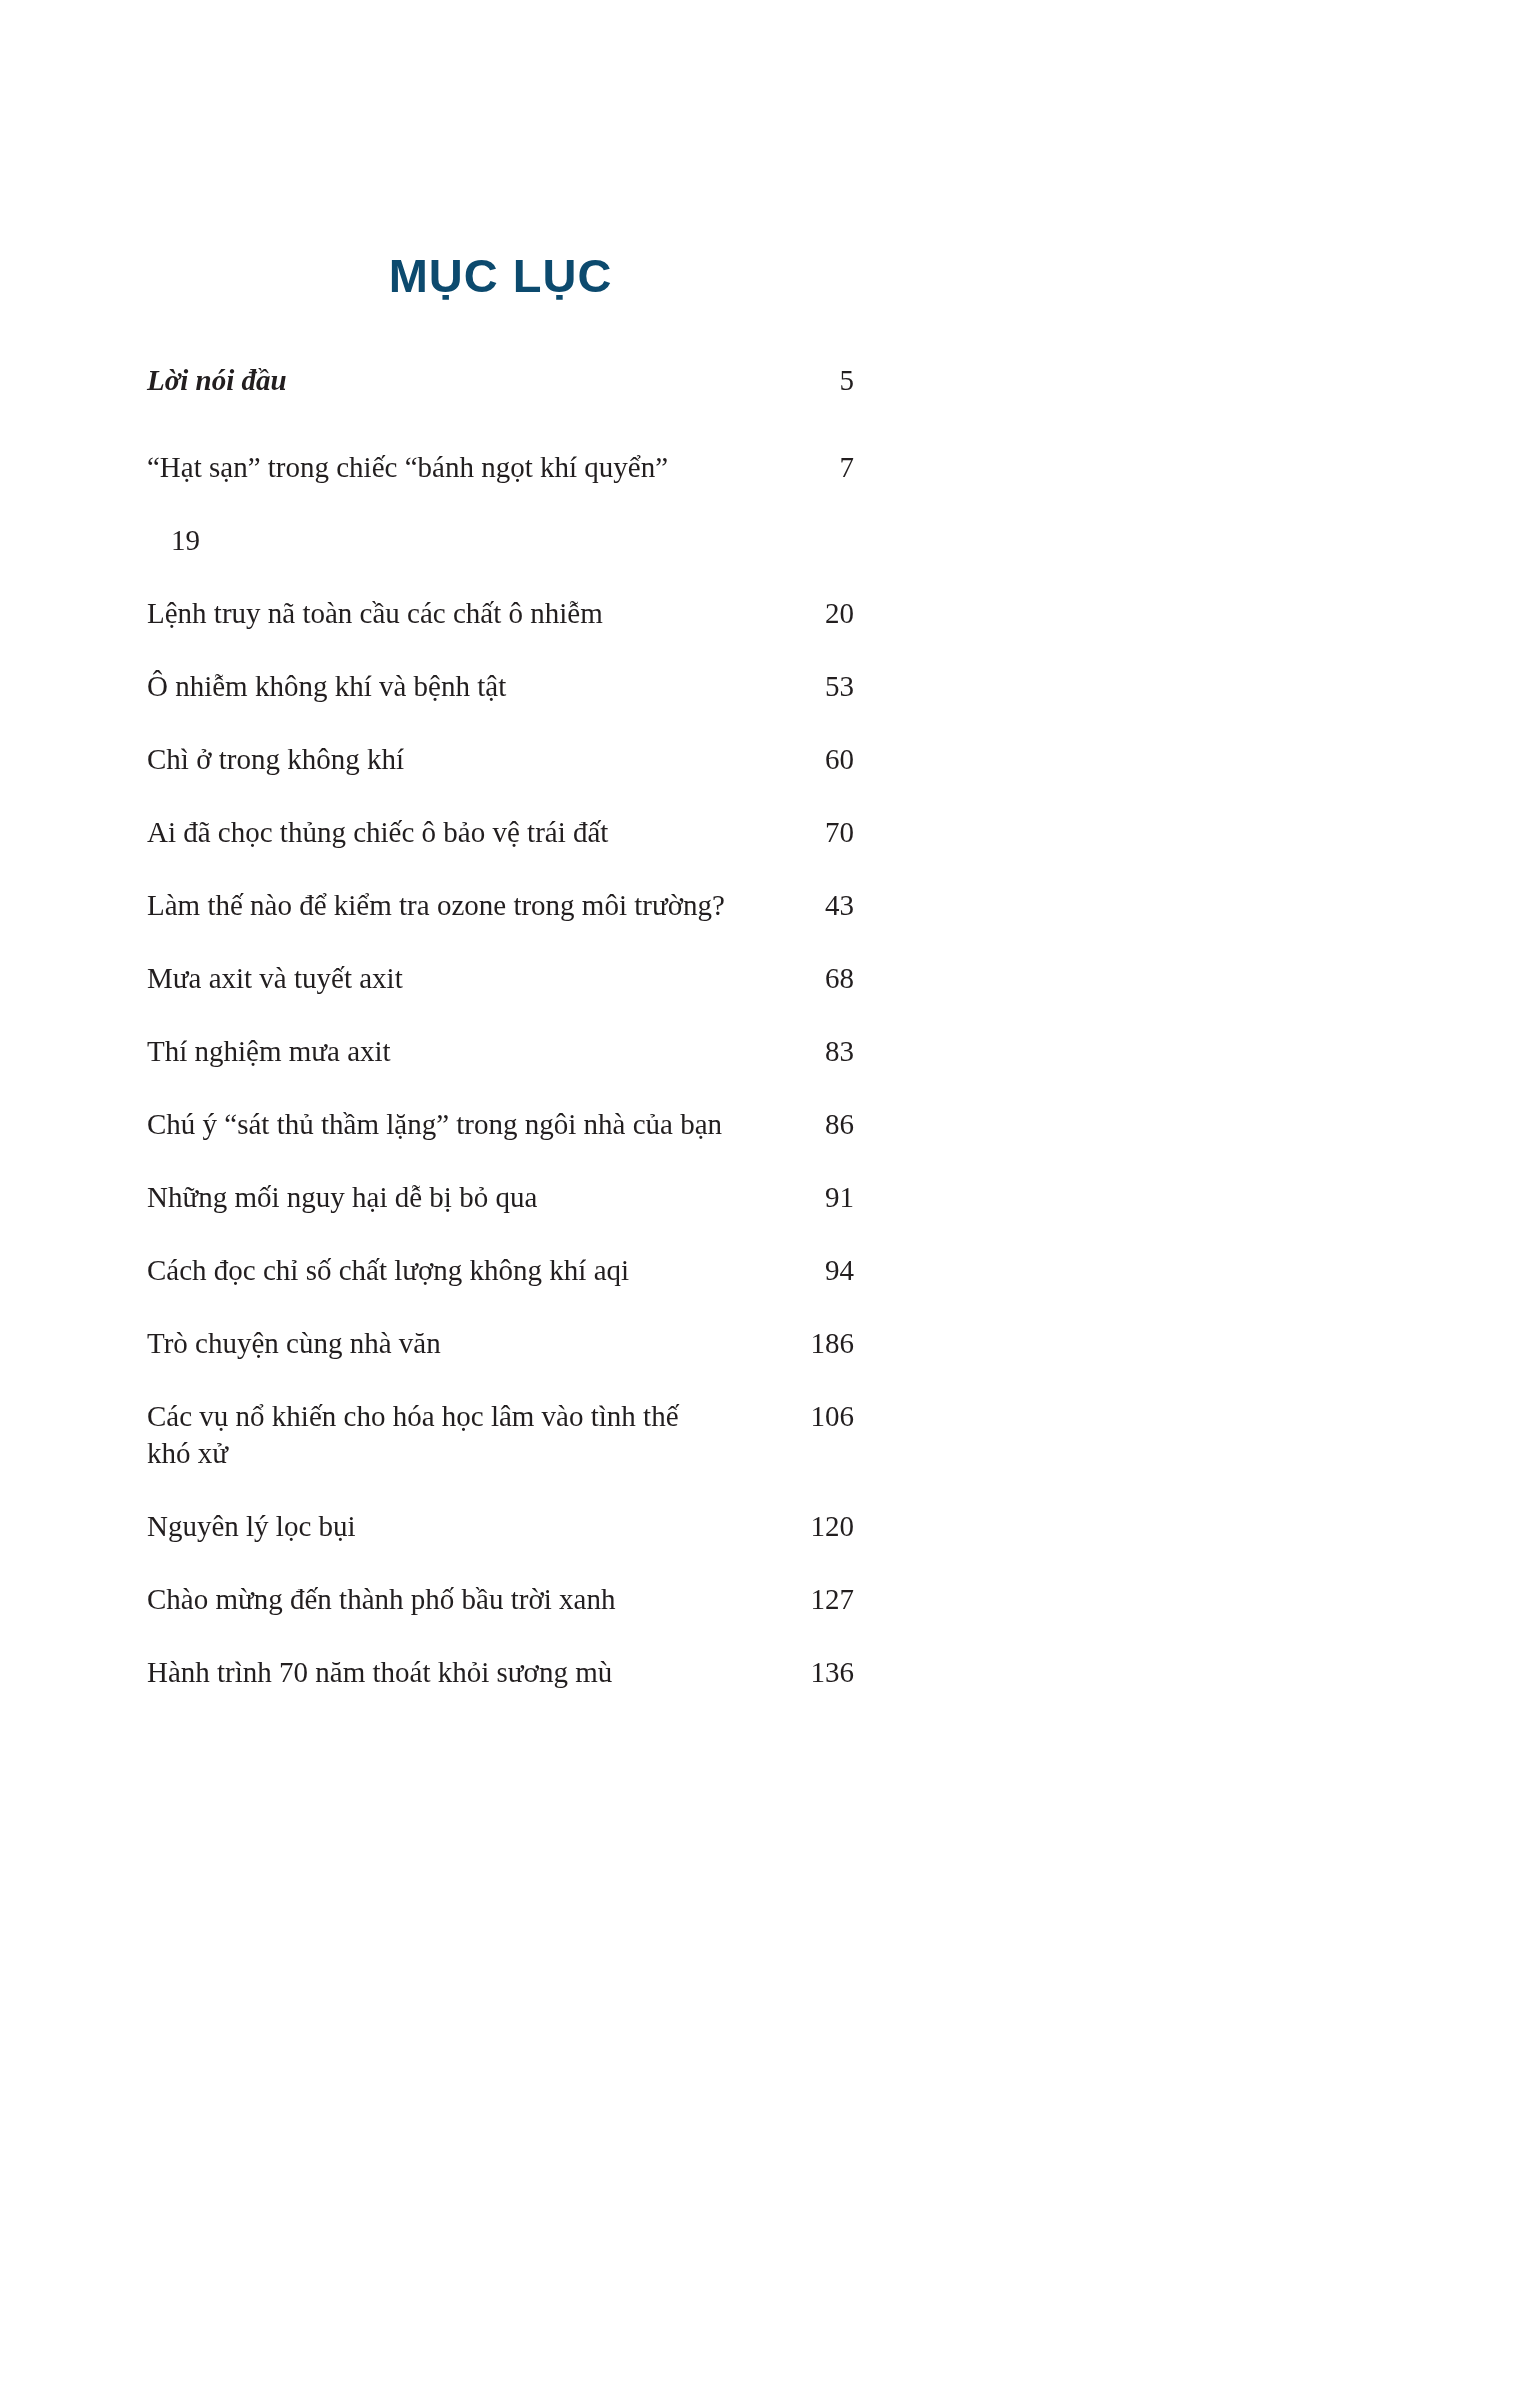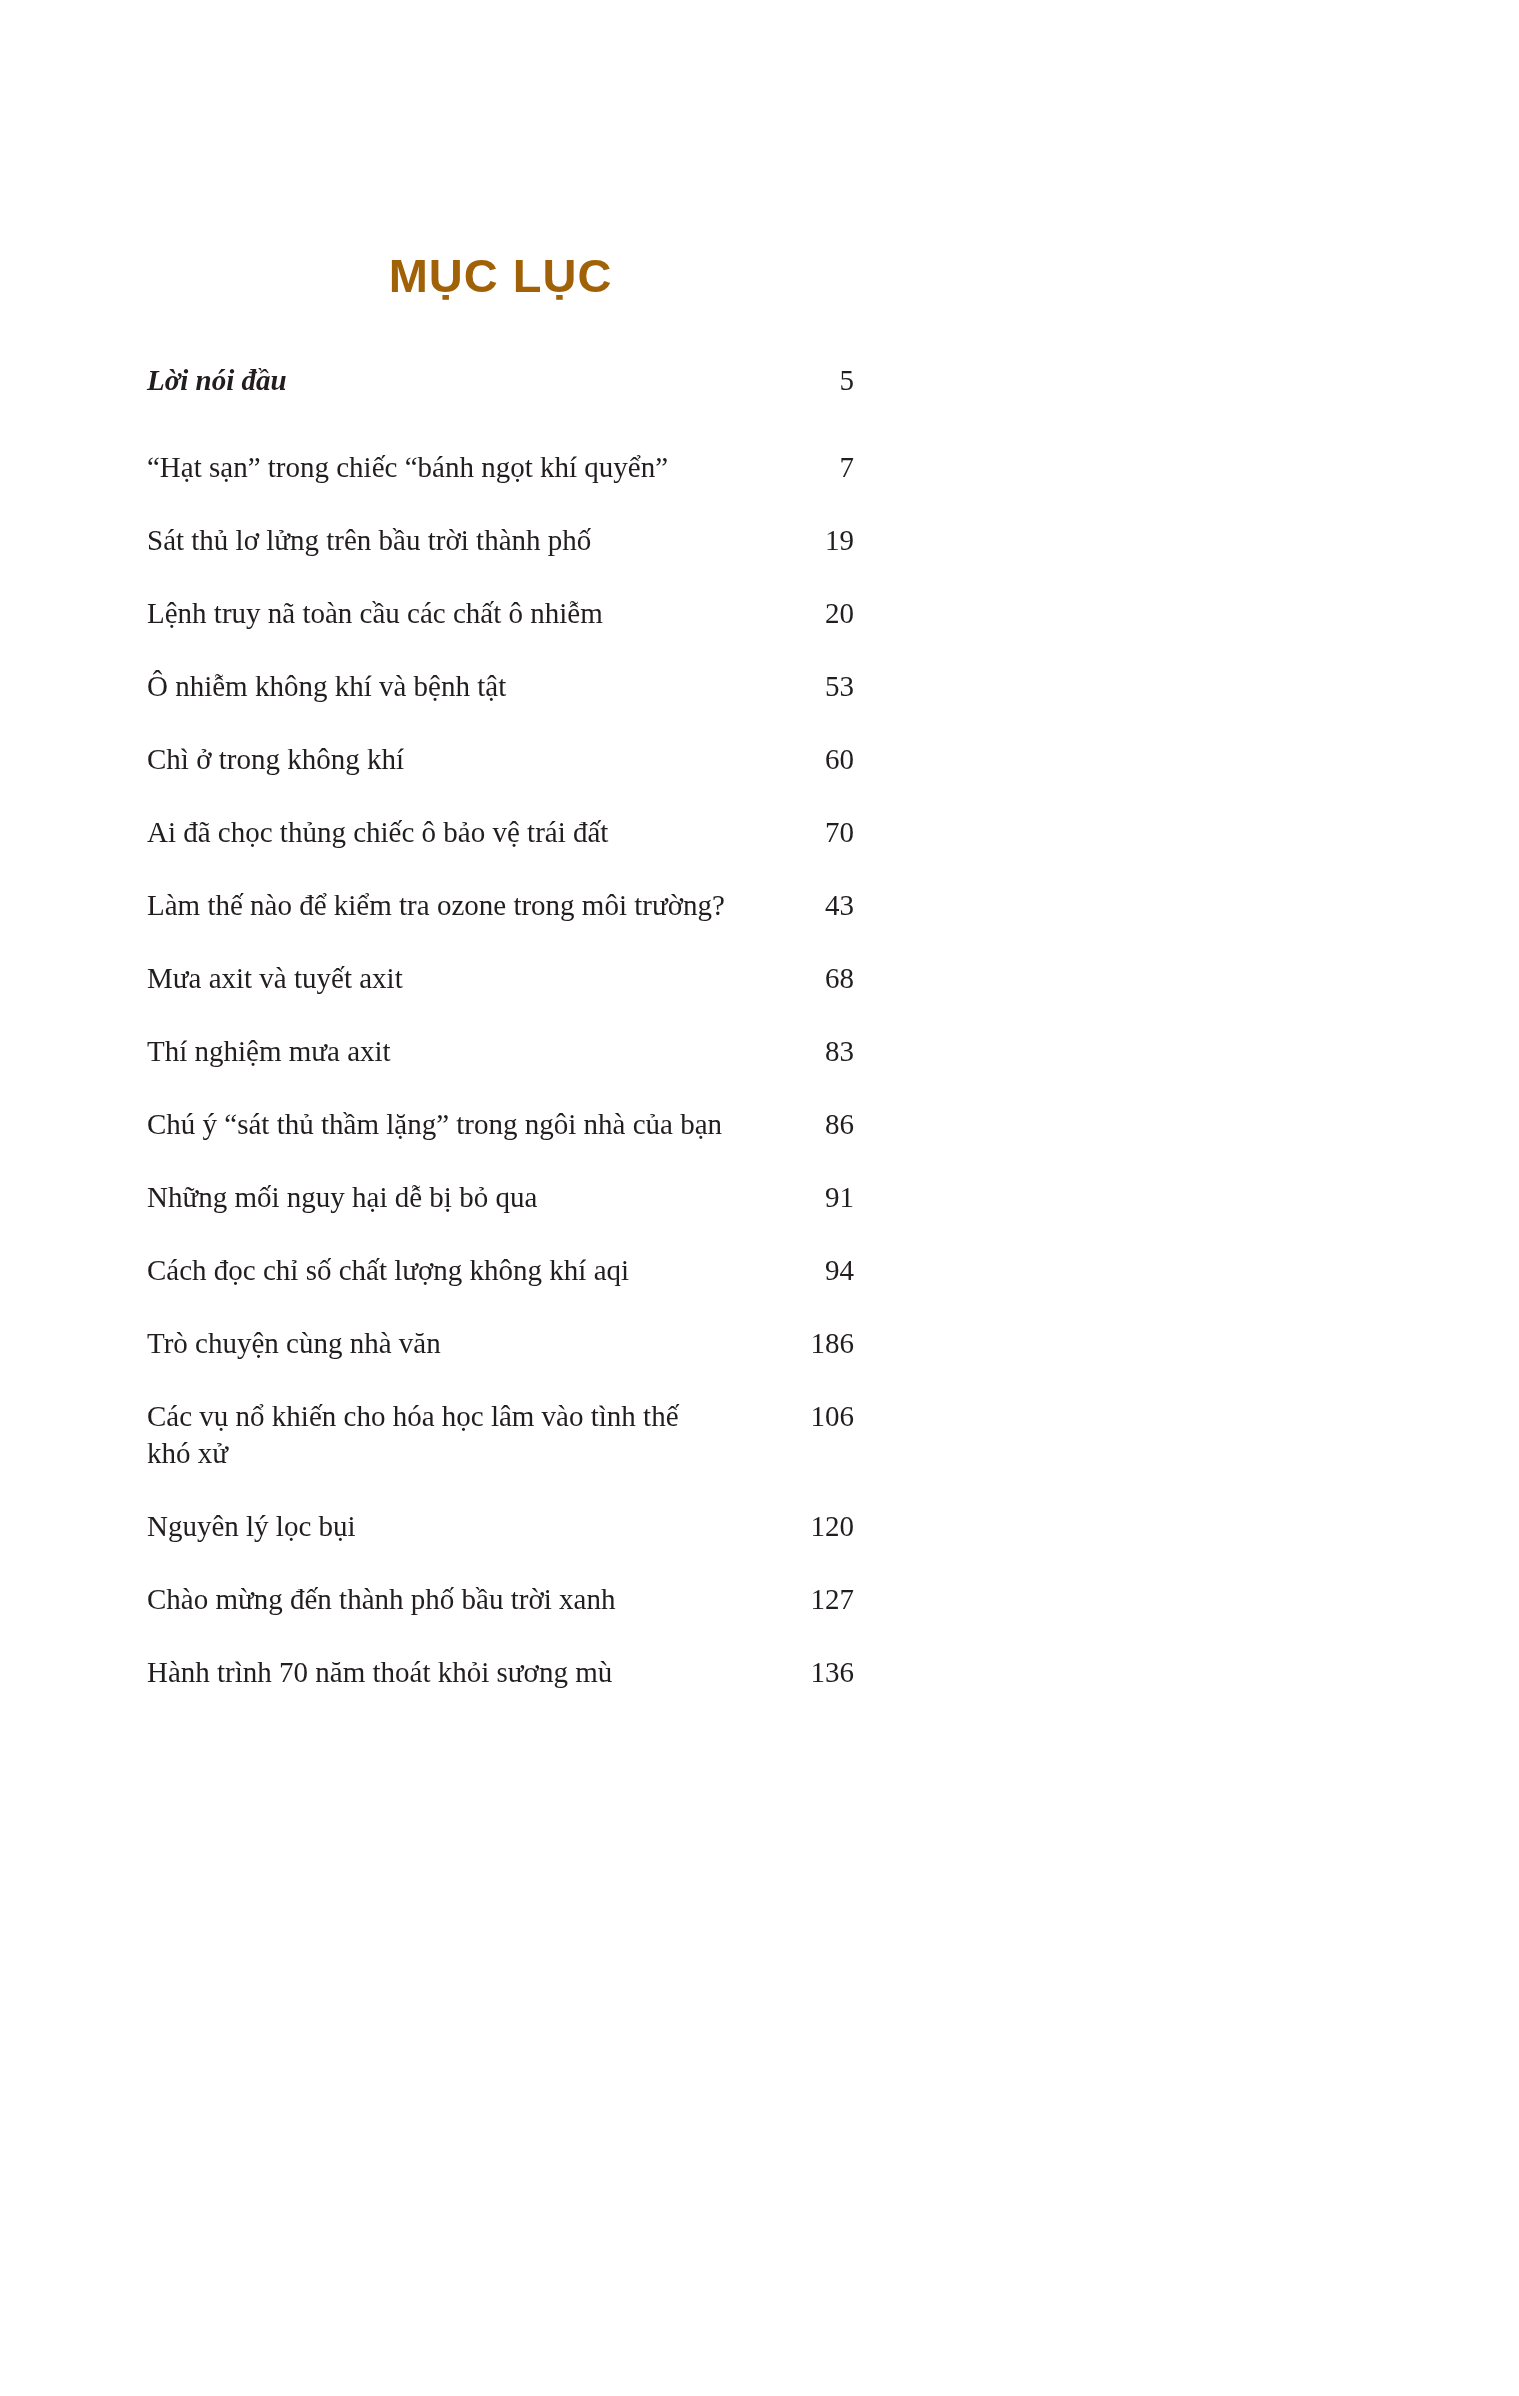--- a/index.html
+++ b/index.html
@@ -22,21 +22,21 @@
     top: 248px;
     width: 707px;
   }
   .title {
     font-family: "Liberation Sans", sans-serif;
     font-weight: 600;
     font-size: 47px;
     letter-spacing: 1px;
     text-align: center;
     margin: 0 0 59px 0;
-    color: #a16207;
+    color: #0c4a6e;
   }
   .toc-row {
     display: flex;
     align-items: flex-start;
     justify-content: space-between;
     font-size: 29px;
     line-height: 37px;
     margin-bottom: 17px;
     margin-top: 36px;
   }
@@ -74,21 +74,20 @@
       <span class="toc-title">Lời nói đầu</span>
       <span class="toc-page">5</span>
     </div>
 
     <div class="toc-list">
         <div class="toc-row">
           <span class="toc-title">“Hạt sạn” trong chiếc “bánh ngọt khí quyển”</span>
           <span class="toc-page">7</span>
         </div>
         <div class="toc-row">
-          <span class="toc-title">Sát thủ lơ lửng trên bầu trời thành phố</span>
           <span class="toc-page">19</span>
         </div>
         <div class="toc-row">
           <span class="toc-title">Lệnh truy nã toàn cầu các chất ô nhiễm</span>
           <span class="toc-page">20</span>
         </div>
         <div class="toc-row">
           <span class="toc-title">Ô nhiễm không khí và bệnh tật</span>
           <span class="toc-page">53</span>
         </div>

